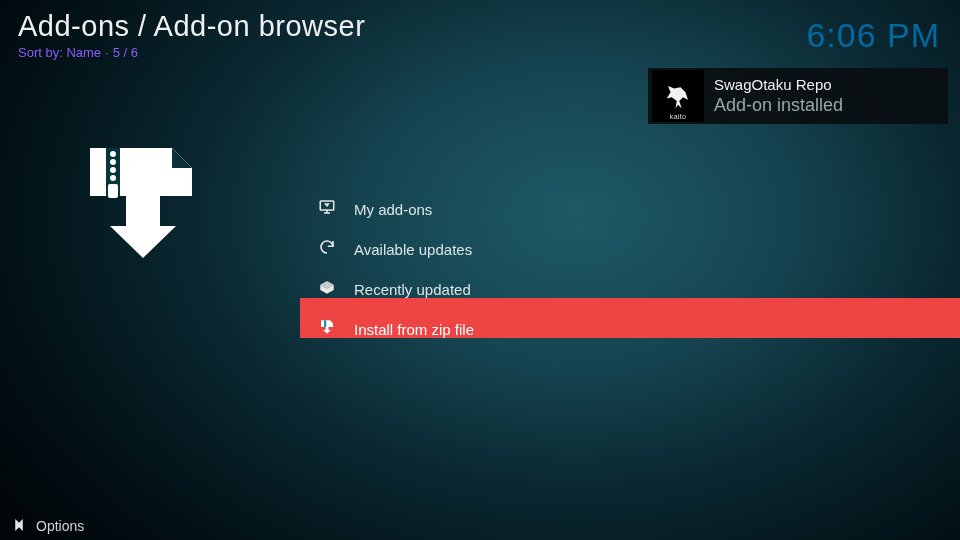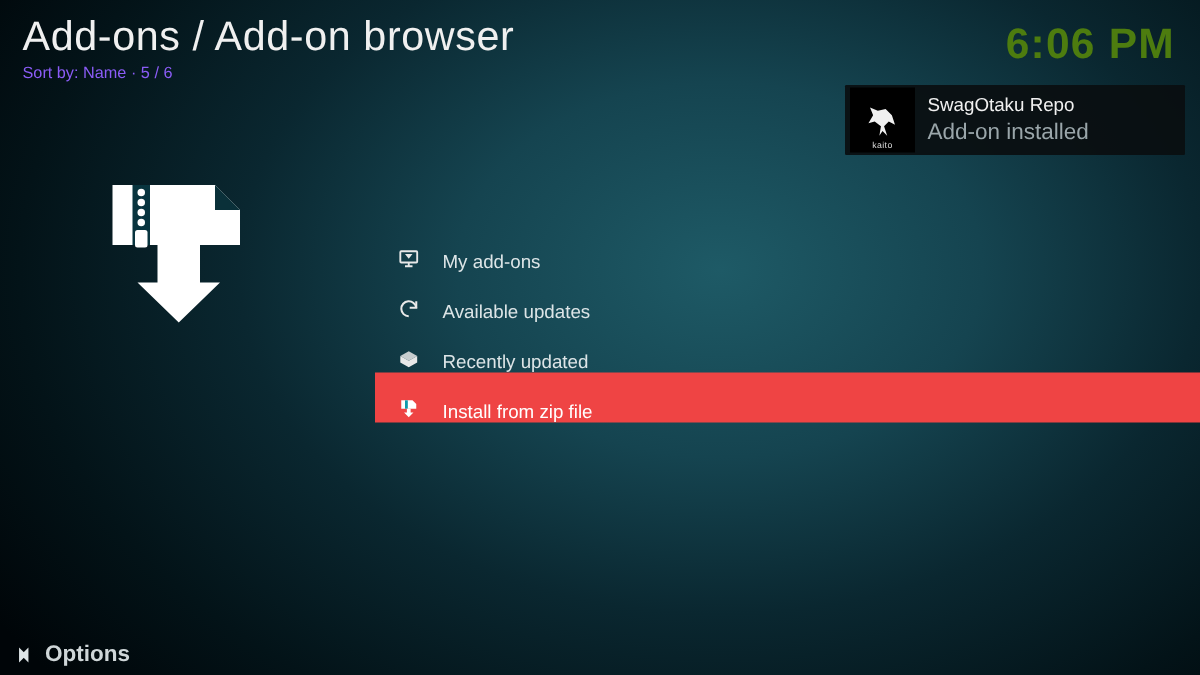--- a/index.html
+++ b/index.html
@@ -3,23 +3,23 @@
 <meta charset="utf-8">
 <style>
   * { margin: 0; padding: 0; box-sizing: border-box; }
   html, body { width: 960px; height: 540px; overflow: hidden; font-family: Arial, sans-serif; }
   body {
     background: radial-gradient(ellipse 700px 500px at 60% 40%, #1e5a66 0%, #154450 30%, #0a2730 55%, #031318 80%, #000508 100%);
     color: #e8e8e8;
     position: relative;
   }
   .header { position: absolute; top: 10px; left: 18px; }
-  .breadcrumb { font-size: 33px; font-weight: 300; color: #f0f0f0; letter-spacing: 0.5px; }
+  .breadcrumb { font-size: 29px; font-weight: 300; color: #f0f0f0; letter-spacing: 0.5px; }
   .sortline { font-size: 13px; color: #8b5cf6; margin-top: 2px; }
-  .clock { position: absolute; top: 16px; right: 20px; font-size: 34px; font-weight: 700; color: #4d7c0f; letter-spacing: 1px; }
+  .clock { position: absolute; top: 16px; right: 20px; font-size: 34px; font-weight: 400; color: #0369a1; letter-spacing: 1px; }
   .sidebar-icon {
     position: absolute;
     left: 80px;
     top: 140px;
     width: 120px;
     height: 120px;
   }
   .menu {
     position: absolute;
     left: 300px;
@@ -46,21 +46,21 @@
   }
   .menu-item.selected {
     background: #ef4444;
     color: #ffffff;
   }
   .menu-item.selected .mi-icon { color: #ffffff; }
   .notification {
     position: absolute;
     top: 68px;
     right: 12px;
-    width: 272px;
+    width: 300px;
     height: 56px;
     background: rgba(10,14,16,0.92);
     display: flex;
     align-items: center;
     border-radius: 1px;
   }
   .notif-thumb {
     width: 52px;
     height: 52px;
     margin: 2px 10px 2px 4px;
@@ -78,24 +78,23 @@
     color: #ddd;
     letter-spacing: 0.3px;
   }
   .notif-text .notif-title { font-size: 15px; color: #f0f0f0; margin-bottom: 2px; }
   .notif-text .notif-sub { font-size: 18px; color: #9aa6aa; }
   .footer {
     position: absolute;
     bottom: 6px;
     left: 10px;
     display: flex;
-    align-items: center;
+    align-items: flex-end;
     color: #cfd6d8;
-    font-size: 18px;
-    font-weight: bold;
+    font-size: 14px;
   }
   .footer .arrow-icon { width: 18px; height: 18px; margin-right: 8px; }
 </style>
 </head>
 <body>
 
 <div class="header">
   <div class="breadcrumb">Add-ons / Add-on browser</div>
   <div class="sortline">
     <span>Sort by: Name</span>

